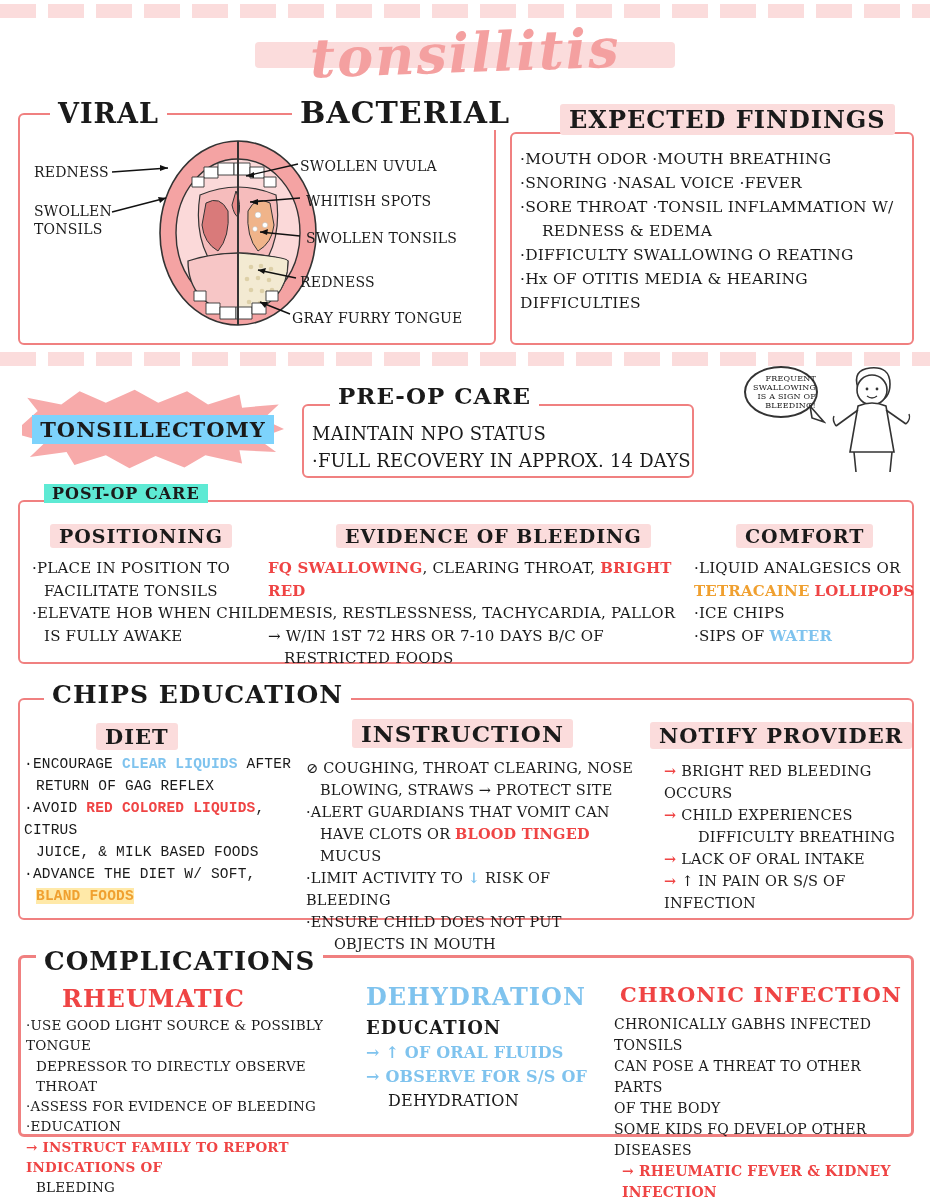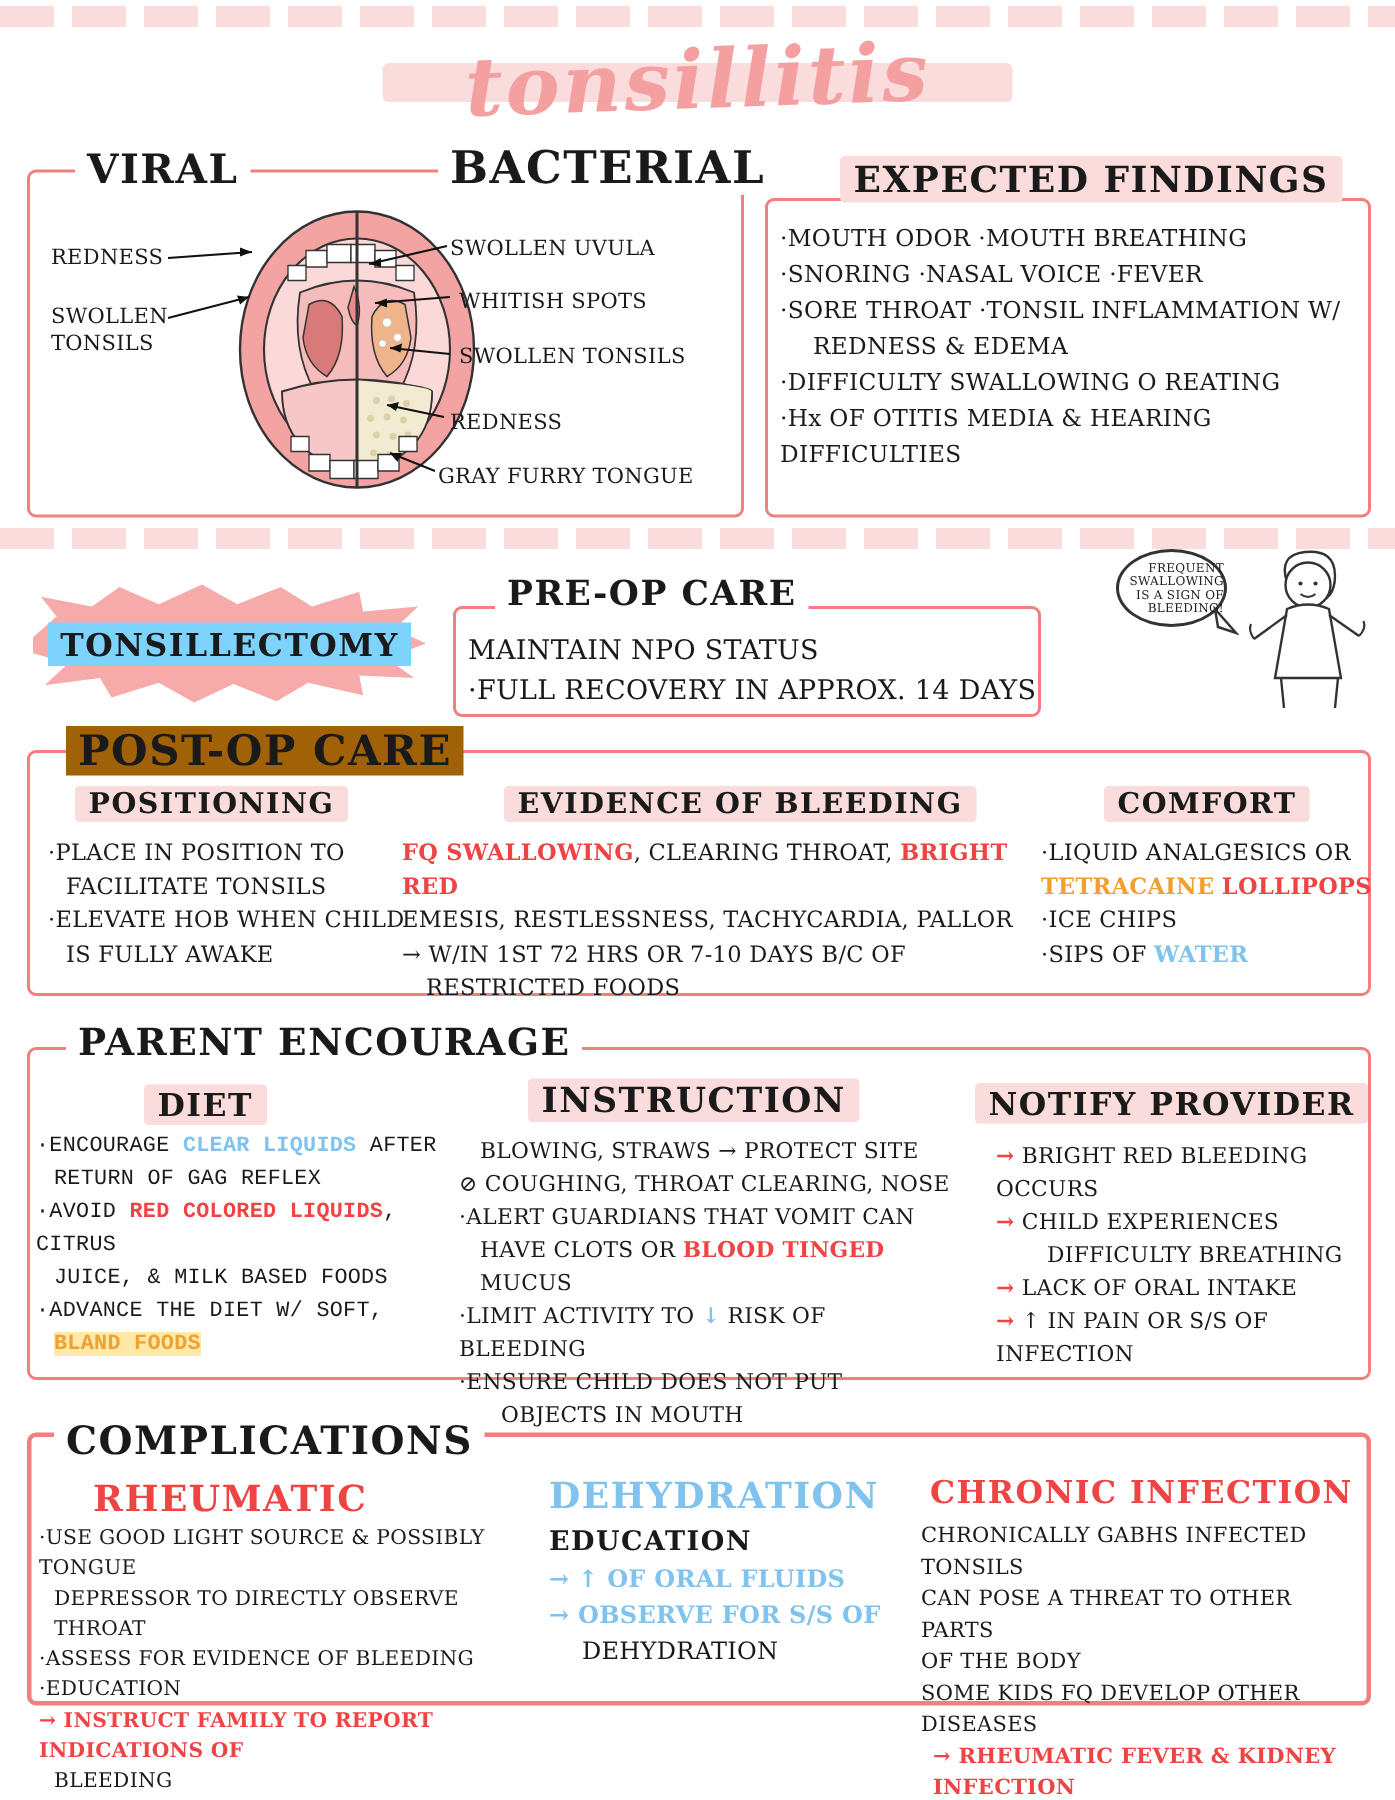--- a/index.html
+++ b/index.html
@@ -241,21 +241,21 @@
     <path d="M39 32 q5 4 10 0" stroke="#333" stroke-width="1.3" fill="none"></path>
     <path d="M30 42 q14 -6 28 0 l8 46 h-44Z" fill="#fff" stroke="#333" stroke-width="1.6"></path>
     <path d="M30 46 L8 62" stroke="#333" stroke-width="1.6" fill="none"></path>
     <path d="M8 62 q-4 -6 -2 -10" stroke="#333" stroke-width="1.4" fill="none"></path>
     <path d="M58 46 L78 60" stroke="#333" stroke-width="1.6" fill="none"></path>
     <path d="M78 60 q5 -5 3 -10" stroke="#333" stroke-width="1.4" fill="none"></path>
     <path d="M26 88 l2 20 M64 88 l-2 20" stroke="#333" stroke-width="1.6" fill="none"></path>
   </svg>
 
   <div class="box" style="left:18px; top:500px; width:896px; height:164px;"></div>
-  <div class="hd" style="position:absolute; left:44px; top:484px; font-size:28px; background:#a16207; padding:0 8px;">POST-OP CARE</div>
+  <div class="hd" style="position:absolute; left:44px; top:484px; font-size:16px; background:#5eead4; padding:0 8px;">POST-OP CARE</div>
 
   <div style="position:absolute; left:50px; top:524px;">
     <span class="hl" style="font-size:19px;">POSITIONING</span>
   </div>
   <div class="txt" style="position:absolute; left:32px; top:557px; width:250px; font-size:15px; line-height:1.5;">
     <div>·<span>PLACE IN POSITION TO</span></div>
     <div style="padding-left:12px;">FACILITATE TONSILS</div>
     <div>·<span>ELEVATE HOB WHEN CHILD</span></div>
     <div style="padding-left:12px;">IS FULLY AWAKE</div>
   </div>
@@ -279,40 +279,40 @@
     <div>·LIQUID ANALGESICS OR</div>
     <div>
       <span class="orange">TETRACAINE</span>
       <span class="green">LOLLIPOPS</span>
     </div>
     <div>·ICE CHIPS</div>
     <div><span>·SIPS OF </span><span class="blue">WATER</span></div>
   </div>
 
   <div class="box" style="left:18px; top:698px; width:896px; height:222px;"></div>
-  <div class="hd" style="position:absolute; left:44px; top:680px; font-size:25px; background:#fff; padding:0 8px;">PARENT ENCOURAGE</div>
+  <div class="hd" style="position:absolute; left:44px; top:680px; font-size:25px; background:#fff; padding:0 8px;">CHIPS EDUCATION</div>
 
   <div style="position:absolute; left:96px; top:723px;">
     <span class="hl" style="font-size:21px;">DIET</span>
   </div>
   <div class="txt" style="position:absolute; left:24px; top:753px; width:278px; font-size:14.5px; line-height:1.52;font-family:Liberation Mono, monospace;">
     <div><span>·ENCOURAGE </span><span class="blue">CLEAR LIQUIDS</span><span> AFTER</span></div>
     <div style="padding-left:12px;">RETURN OF GAG REFLEX</div>
     <div><span>·AVOID </span><span class="red">RED COLORED LIQUIDS</span><span>, CITRUS</span></div>
     <div style="padding-left:12px;">JUICE, &amp; MILK BASED FOODS</div>
     <div>·ADVANCE THE DIET W/ SOFT,</div>
     <div style="padding-left:12px;"><span class="yellowhl orange">BLAND FOODS</span></div>
   </div>
 
   <div style="position:absolute; left:352px; top:719px;">
     <span class="hl" style="font-size:23px;">INSTRUCTION</span>
   </div>
   <div class="txt" style="position:absolute; left:306px; top:757px; width:330px; font-size:14.5px; line-height:1.52;">
+    <div>⊘ COUGHING, THROAT CLEARING, NOSE</div>
     <div style="padding-left:14px;">BLOWING, STRAWS → PROTECT SITE</div>
-    <div>⊘ COUGHING, THROAT CLEARING, NOSE</div>
     <div>·ALERT GUARDIANS THAT VOMIT CAN</div>
     <div style="padding-left:14px;"><span>HAVE CLOTS OR </span><span class="red">BLOOD TINGED</span><span> MUCUS</span></div>
     <div><span>·LIMIT ACTIVITY TO </span><span class="blue">↓</span><span> RISK OF BLEEDING</span></div>
     <div>·ENSURE CHILD DOES NOT PUT</div>
     <div style="padding-left:28px;">OBJECTS IN MOUTH</div>
   </div>
 
   <div style="position:absolute; left:650px; top:722px;">
     <span class="hl" style="font-size:21px;">NOTIFY PROVIDER</span>
   </div>

